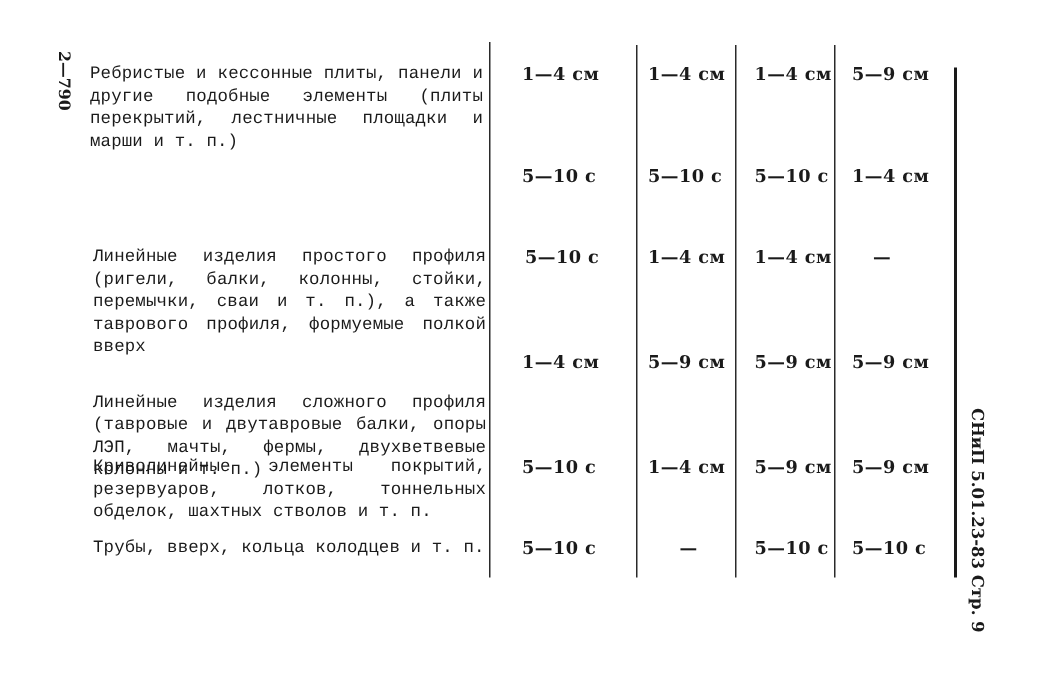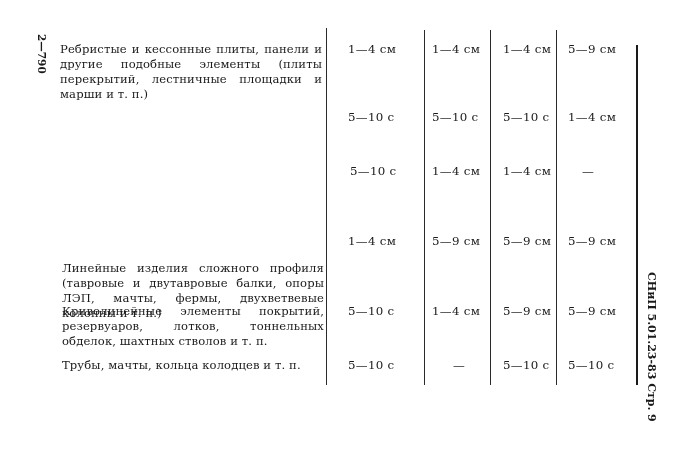--- a/index.html
+++ b/index.html
@@ -2,23 +2,23 @@
 <html><head>
   <meta charset="utf-8">
   <style>
     html, body { margin: 0; padding: 0; background: #ffffff; }
     body { width: 700px; height: 456px; position: relative; overflow: hidden;
       font-family: "DejaVu Serif", "Liberation Serif", serif; color: #1a1a1a; }
     .page { position: absolute; left: 0; top: 0; width: 700px; height: 456px; }
     .vline { position: absolute; width: 1.4px; background: #2a2a2a; }
     .vline.thick { width: 2.2px; background: #1a1a1a; }
     .desc { position: absolute; left: 62px; width: 262px; font-size: 11.6px; line-height: 15px;
-      text-align: justify; letter-spacing: 0.1px; }
+      text-align: justify; letter-spacing: 0.1px; font-family: Liberation Mono, monospace; }
     .desc.first { left: 60px; }
-    .cell { position: absolute; font-size: 11.8px; white-space: nowrap; letter-spacing: 0.3px; }
+    .cell { position: absolute; font-size: 11.8px; white-space: nowrap; letter-spacing: 0.3px; font-weight: bold; }
     .side-left { position: absolute; left: 34px; top: 34px; font-size: 10.5px; font-weight: bold;
       transform-origin: left top; transform: rotate(90deg) translate(0, -14px); white-space: nowrap; }
     .side-right { position: absolute; left: 644px; top: 272px; font-size: 11px; font-weight: bold;
       transform-origin: left top; transform: rotate(90deg) translate(0, -14px); white-space: nowrap; }
   </style>
 </head>
 <body>
 
 <div class="page">
 
@@ -35,36 +35,37 @@
   <div class="cell" style="left:348px; top:42px;">1—4 см</div>
   <div class="cell" style="left:432px; top:42px;">1—4 см</div>
   <div class="cell" style="left:503px; top:42px;">1—4 см</div>
   <div class="cell" style="left:568px; top:42px;">5—9 см</div>
 
   <div class="cell" style="left:348px; top:110px;">5—10 с</div>
   <div class="cell" style="left:432px; top:110px;">5—10 с</div>
   <div class="cell" style="left:503px; top:110px;">5—10 с</div>
   <div class="cell" style="left:568px; top:110px;">1—4 см</div>
 
+  <div class="desc" style="top:164px;">Линейные изделия простого профиля (ригели, балки, колонны, стойки, перемычки, сваи и т. п.), а также таврового профиля, формуемые полкой вверх</div>
   <div class="cell" style="left:350px; top:164px;">5—10 с</div>
   <div class="cell" style="left:432px; top:164px;">1—4 см</div>
   <div class="cell" style="left:503px; top:164px;">1—4 см</div>
   <div class="cell" style="left:582px; top:164px;">—</div>
 
   <div class="desc" style="top:234px;margin-top:27px;">Линейные изделия сложного профиля (тавровые и двутавровые балки, опоры ЛЭП, мачты, фермы, двухветвевые колонны и т. п.)</div>
   <div class="cell" style="left:348px; top:234px;">1—4 см</div>
   <div class="cell" style="left:432px; top:234px;">5—9 см</div>
   <div class="cell" style="left:503px; top:234px;">5—9 см</div>
   <div class="cell" style="left:568px; top:234px;">5—9 см</div>
 
   <div class="desc" style="top:304px;">Криволинейные элементы покрытий, резервуаров, лотков, тоннельных обделок, шахтных стволов и т. п.</div>
   <div class="cell" style="left:348px; top:304px;">5—10 с</div>
   <div class="cell" style="left:432px; top:304px;">1—4 см</div>
   <div class="cell" style="left:503px; top:304px;">5—9 см</div>
   <div class="cell" style="left:568px; top:304px;">5—9 см</div>
 
-  <div class="desc" style="top:358px;">Трубы, мачты, кольца колодцев и т. п.</div>
+  <div class="desc" style="top:358px;">Трубы, вверх, кольца колодцев и т. п.</div>
   <div class="cell" style="left:348px; top:358px;">5—10 с</div>
   <div class="cell" style="left:453px; top:358px;">—</div>
   <div class="cell" style="left:503px; top:358px;">5—10 с</div>
   <div class="cell" style="left:568px; top:358px;">5—10 с</div>
 
 </div>
 
 </body></html>

